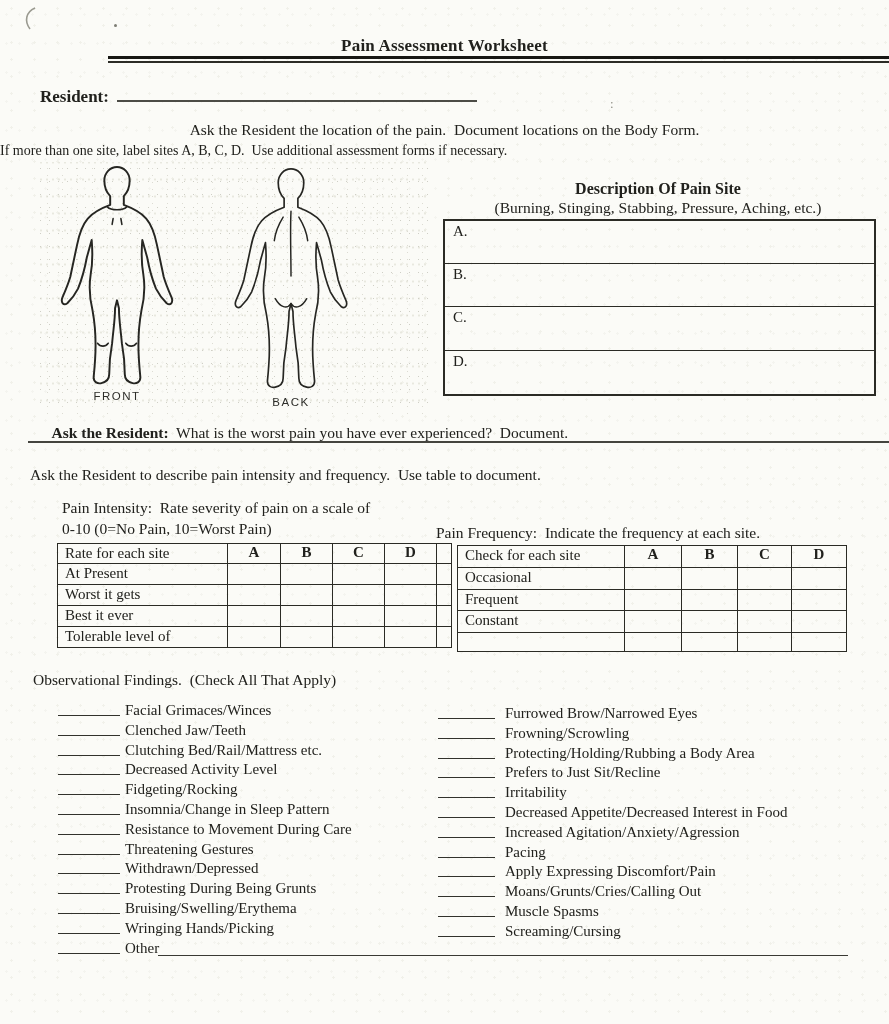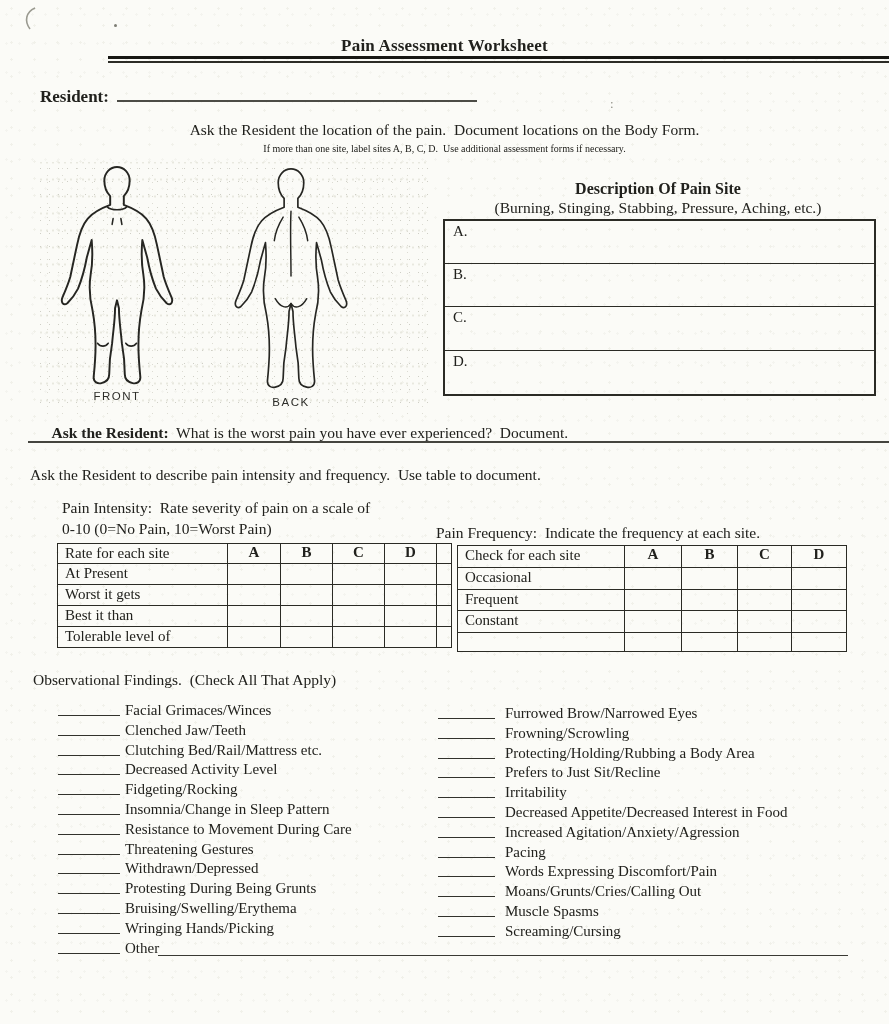--- a/index.html
+++ b/index.html
@@ -17,21 +17,21 @@
   .pre{white-space:pre-wrap;}
 
   .title{left:0;right:0;top:36px;text-align:center;font-weight:bold;font-size:17px;letter-spacing:.2px;}
   .title-rule{left:108px;right:0;top:56px;height:2px;border-top:3px solid #171713;border-bottom:2px solid #2c2c26;}
 
   .resident-row{left:40px;top:86px;font-size:17px;}
   .resident-label{font-weight:bold;}
   .resident-line{display:inline-block;width:360px;height:14px;margin-left:8px;border-bottom:2px solid #4c4c46;}
 
   .instr1{left:0;right:0;top:121px;text-align:center;font-size:15.5px;}
-  .instr2{left:0;right:0;top:143px;text-align:center;font-size:10px;}
+  .instr2{left:0;right:0;top:143px;font-size:14px;}
 
   .body-form{
     left:36px;top:162px;width:392px;height:252px;
     background-image:
       radial-gradient(circle,#cfcfc6 .8px,transparent 1px),
       radial-gradient(circle,#dddcd3 .7px,transparent .9px),
       radial-gradient(circle,#e8e8df 1px,transparent 1.2px);
     background-size:9px 13px,15px 7px,6px 17px;
     background-position:0 0,4px 3px,2px 9px;
   }
@@ -179,21 +179,21 @@
     </tr>
     <tr>
       <td class="rl">Worst it gets</td>
       <td></td>
           <td></td>
           <td></td>
           <td></td>
           <td></td>
     </tr>
     <tr>
-      <td class="rl">Best it than</td>
+      <td class="rl">Best it ever</td>
       <td></td>
           <td></td>
           <td></td>
           <td></td>
           <td></td>
     </tr>
     <tr>
       <td class="rl">Tolerable level of</td>
       <td></td>
           <td></td>
@@ -339,21 +339,21 @@
     <div class="check-row">
         <span class="check-blank"></span>
         <span class="check-label">Increased Agitation/Anxiety/Agression</span>
       </div>
     <div class="check-row">
         <span class="check-blank"></span>
         <span class="check-label">Pacing</span>
       </div>
     <div class="check-row">
         <span class="check-blank"></span>
-        <span class="check-label">Words Expressing Discomfort/Pain</span>
+        <span class="check-label">Apply Expressing Discomfort/Pain</span>
       </div>
     <div class="check-row">
         <span class="check-blank"></span>
         <span class="check-label">Moans/Grunts/Cries/Calling Out</span>
       </div>
     <div class="check-row">
         <span class="check-blank"></span>
         <span class="check-label">Muscle Spasms</span>
       </div>
     <div class="check-row">

